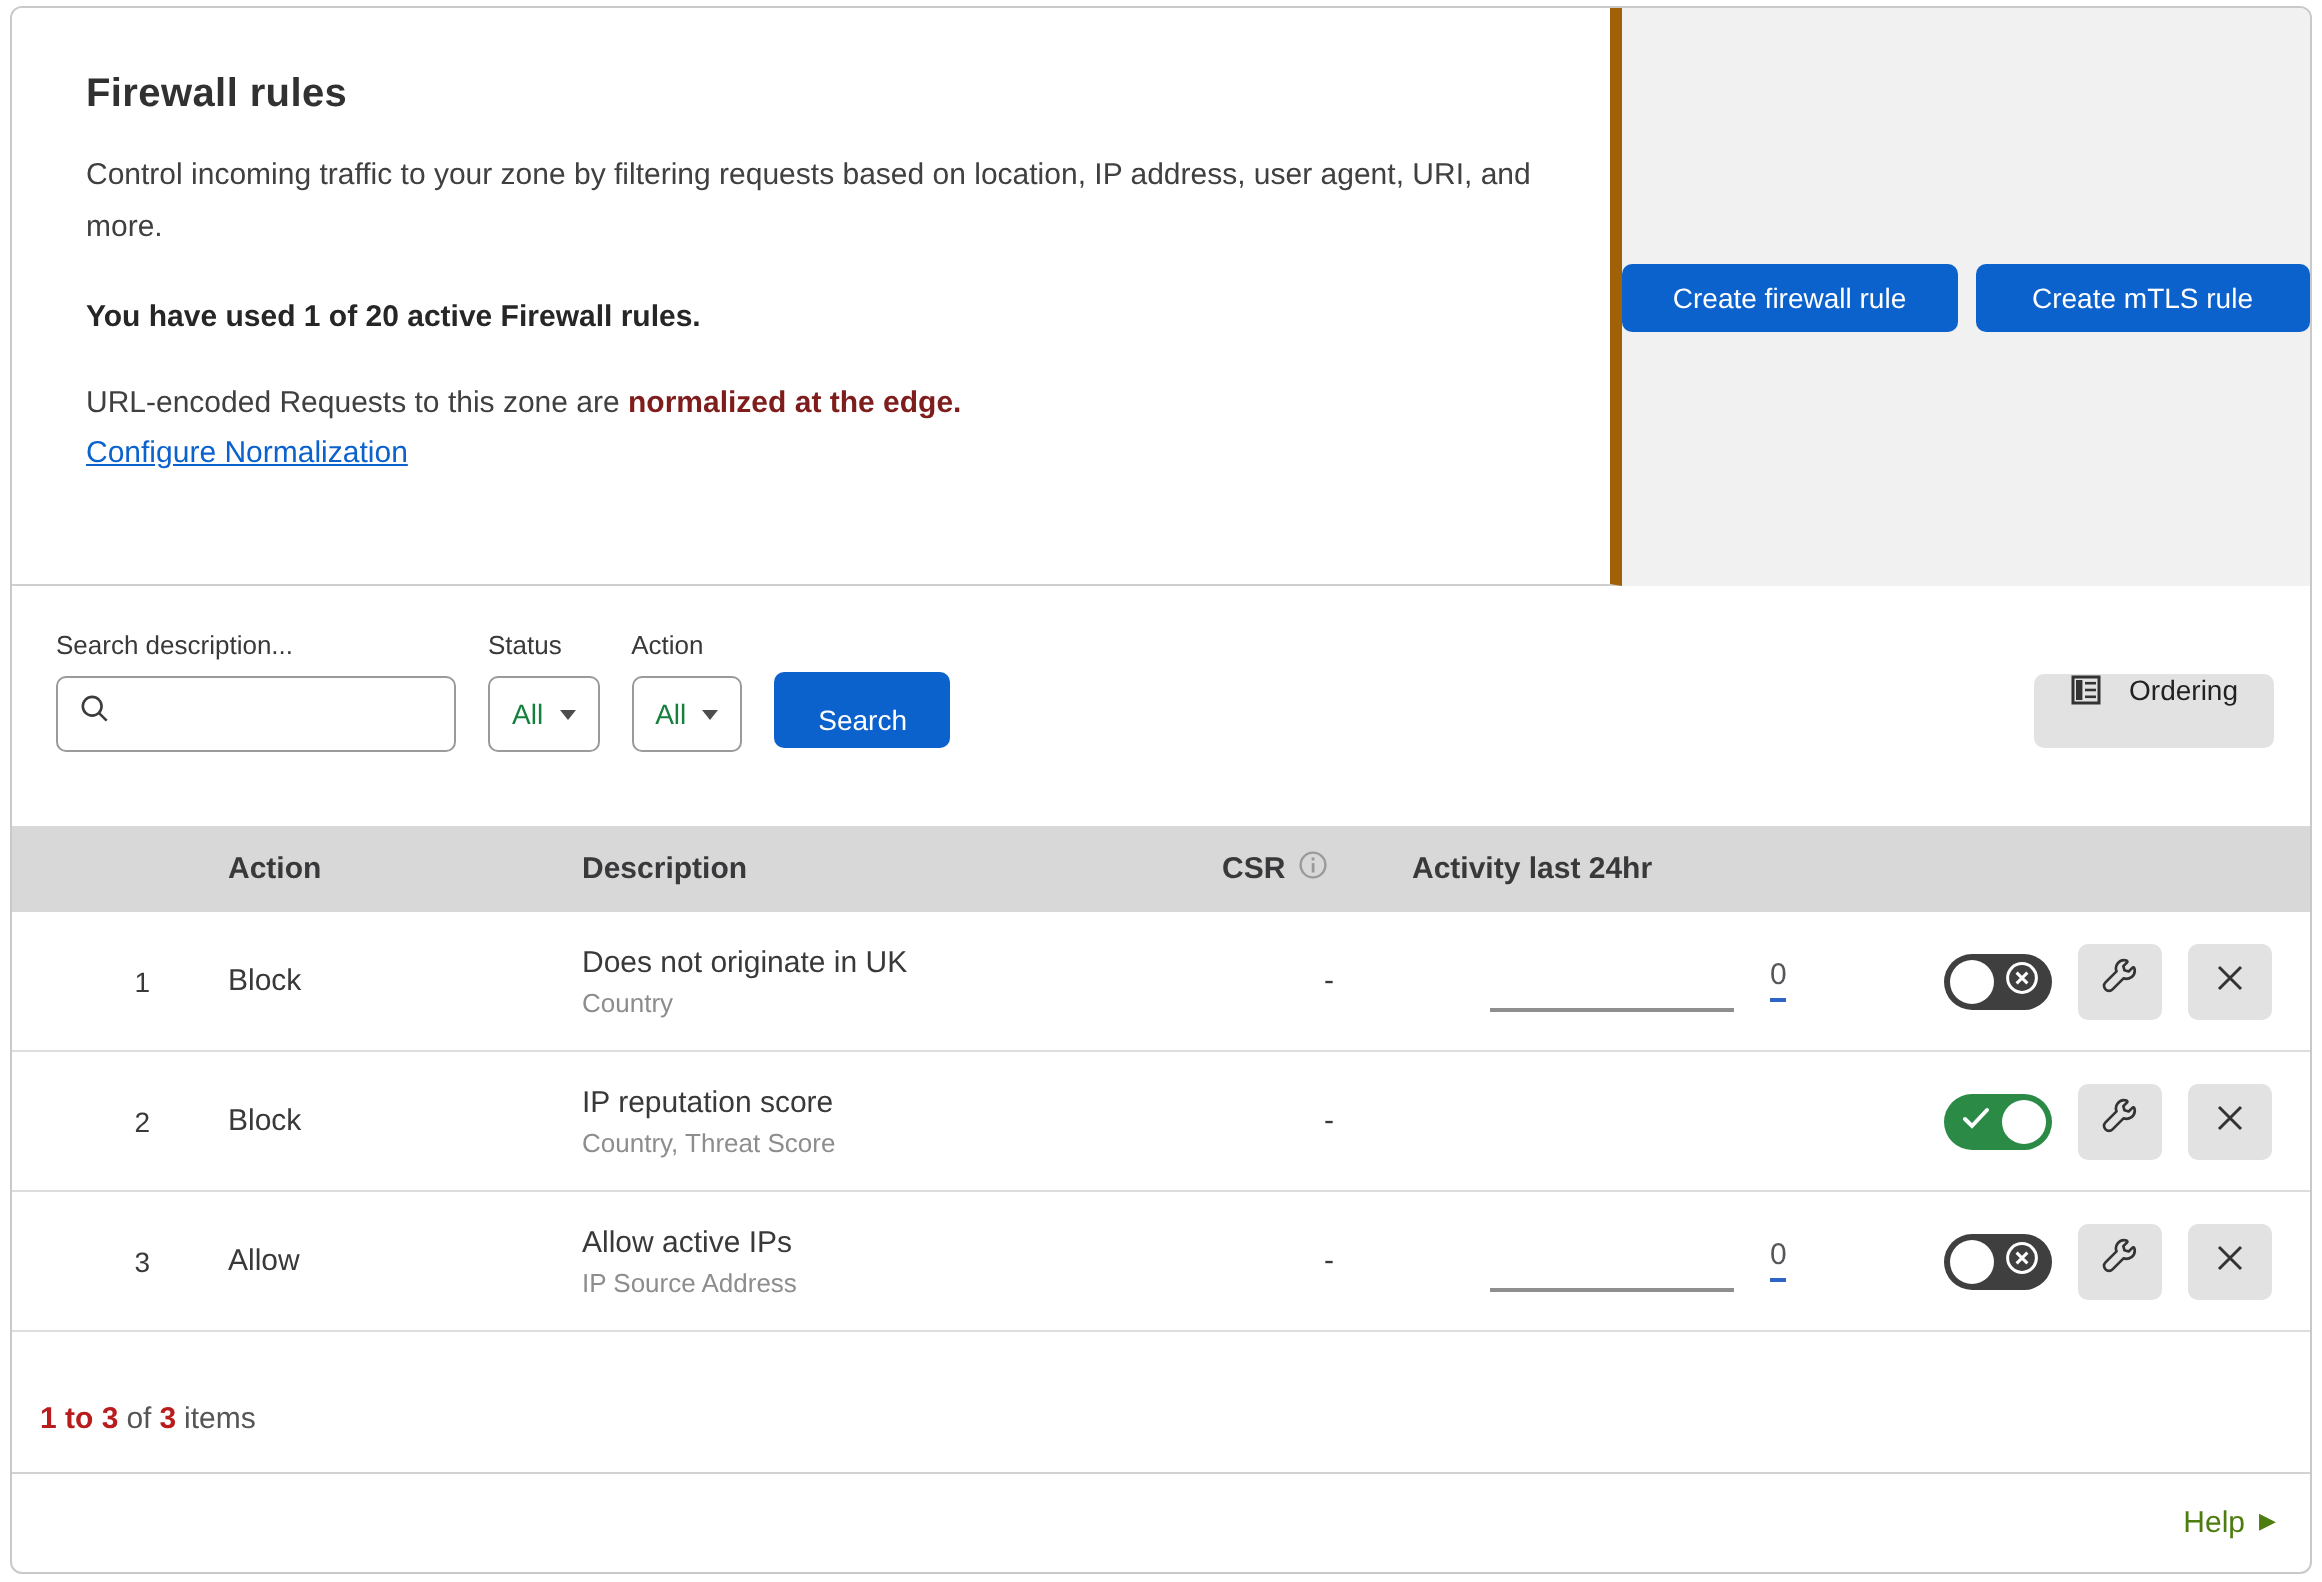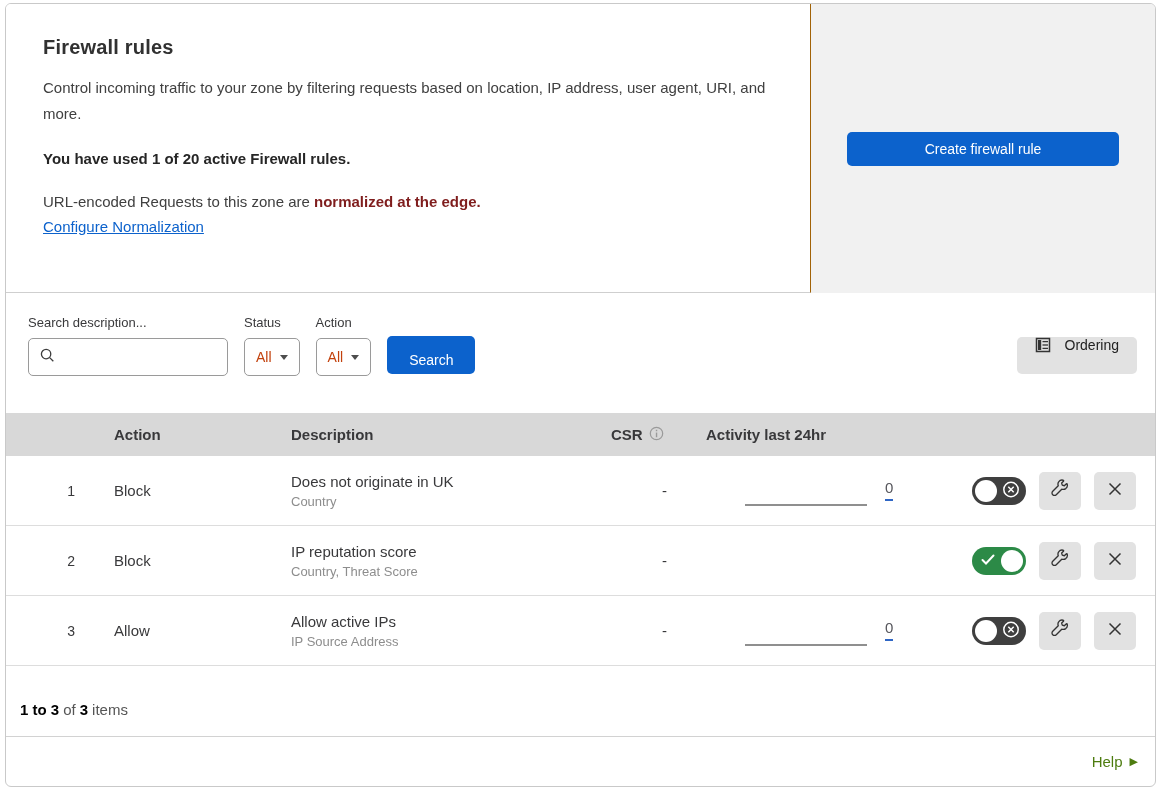--- a/index.html
+++ b/index.html
@@ -9,21 +9,21 @@
     font-family:"Liberation Sans", sans-serif; color:#39393b;
     position:relative; overflow:hidden;
   }
   .card {
     position:absolute; left:5px; top:3px; width:1151px; height:784px;
     border:1px solid #c9c9c9; border-radius:6px; background:#fff; overflow:hidden;
   }
   
   .hero { display:flex; height:289px; }
   .hero-left {
-    flex:1; background:#fff; border-right:1px solid #a16207; border-bottom:1px solid #cfcfcf;
+    flex:1; background:#fff; border-right:6px solid #a16207; border-bottom:1px solid #cfcfcf;
     padding:32px 36px 0 37px;
   }
   .hero-title { font-size:20px; font-weight:700; color:#313131; margin:0 0 16px 0; letter-spacing:.2px; }
   .hero-desc { font-size:15px; color:#404040; line-height:1.75; max-width:745px; margin:0 0 22px 0; }
   .hero-usage { font-size:15px; font-weight:700; color:#262626; margin:0 0 26px 0; }
   .hero-norm { font-size:15px; color:#404040; margin:0 0 8px 0; }
   .hero-norm b { color:#7f1d1d; }
   .hero-link { font-size:15px; color:#0c62cc; text-decoration:underline; cursor:pointer; }
   .hero-right {
     width:344px; background:#f1f1f1; display:flex; flex-direction:row;
@@ -37,21 +37,21 @@
   .filterbar { height:120px; display:flex; align-items:flex-start; padding:22px 18px 0 22px; gap:16px; background:#fff; }
   .fgroup { display:flex; flex-direction:column; }
   .flabel { font-size:13px; color:#39393b; margin-bottom:8px; }
   .search-box {
     width:200px; height:38px; border:1px solid #9a9a9a; border-radius:5px;
     display:flex; align-items:center; padding-left:11px; background:#fff;
   }
   .search-box input { border:none; outline:none; flex:1; font-size:14px; font-family:inherit; margin-left:8px; min-width:0; }
   .select {
     height:38px; border:1px solid #9a9a9a; border-radius:5px; background:#fff;
-    display:flex; align-items:center; gap:8px; padding:0 11px; font-size:14px; color:#c2410c; cursor:pointer;
+    display:flex; align-items:center; gap:8px; padding:0 11px; font-size:14px; color:#15803d; cursor:pointer;
   }
   .caret { width:0; height:0; border-left:4.5px solid transparent; border-right:4.5px solid transparent; border-top:5px solid #4d4d4d; }
   .btn-search {
     height:38px; margin-top:21px; padding:16px 22px; background:#0c62cc; color:#fff;
     font-size:14px; border:none; border-radius:5px; cursor:pointer; font-family:inherit;
   }
   .btn-ordering {
     margin-left:auto; margin-top:22px; height:37px; background:#e2e2e2; border:none; border-radius:5px;
     display:flex; align-items:flex-start; gap:14px; padding:0 18px; font-size:14px; color:#222;
     cursor:pointer; font-family:inherit;
@@ -95,40 +95,41 @@
   .icon-btn {
     width:42px; height:38px; background:#e2e2e2; border:none; border-radius:5px;
     display:flex; align-items:center; justify-content:center; cursor:pointer; flex:none;
   }
   
   .pagination {
     height:71px; border-bottom:1px solid #d2d2d2; display:flex; align-items:center;
     padding:16px 0 0 14px; font-size:15px; color:#555;
   }
   .pagination span { margin-right:4px; }
-  .pagination .b { font-weight:700; color:#000000; }
+  .pagination .b { font-weight:700; color:#b91c1c; }
   .helprow { height:49px; display:flex; align-items:center; justify-content:flex-end; padding-right:17px; }
   .help-link { color:#4d7c0f; font-size:15px; display:flex; align-items:center; gap:7px; text-decoration:none; cursor:pointer; }
   .help-arrow { font-size:11px; line-height:1; }
 </style>
 </head>
 <body>
 
 <div class="card">
 
   <div class="hero">
     <div class="hero-left">
       <h1 class="hero-title">Firewall rules</h1>
       <p class="hero-desc">Control incoming traffic to your zone by filtering requests based on location, IP address, user agent, URI, and more.</p>
       <p class="hero-usage">You have used 1 of 20 active Firewall rules.</p>
       <p class="hero-norm"><span>URL-encoded Requests to this zone are </span><b>normalized at the edge.</b></p>
       <a class="hero-link">Configure Normalization</a>
     </div>
     <div class="hero-right">
       <button class="btn-primary">Create firewall rule</button>
+      <button class="btn-primary">Create mTLS rule</button>
     </div>
   </div>
 
   <div class="filterbar">
     <div class="fgroup">
       <div class="flabel">Search description...</div>
       <div class="search-box">
         <span>
           <svg width="15" height="15" viewBox="0 0 16 16">
               <circle cx="6.5" cy="6.5" r="5" fill="none" stroke="#3c3c3c" stroke-width="1.4"></circle>

